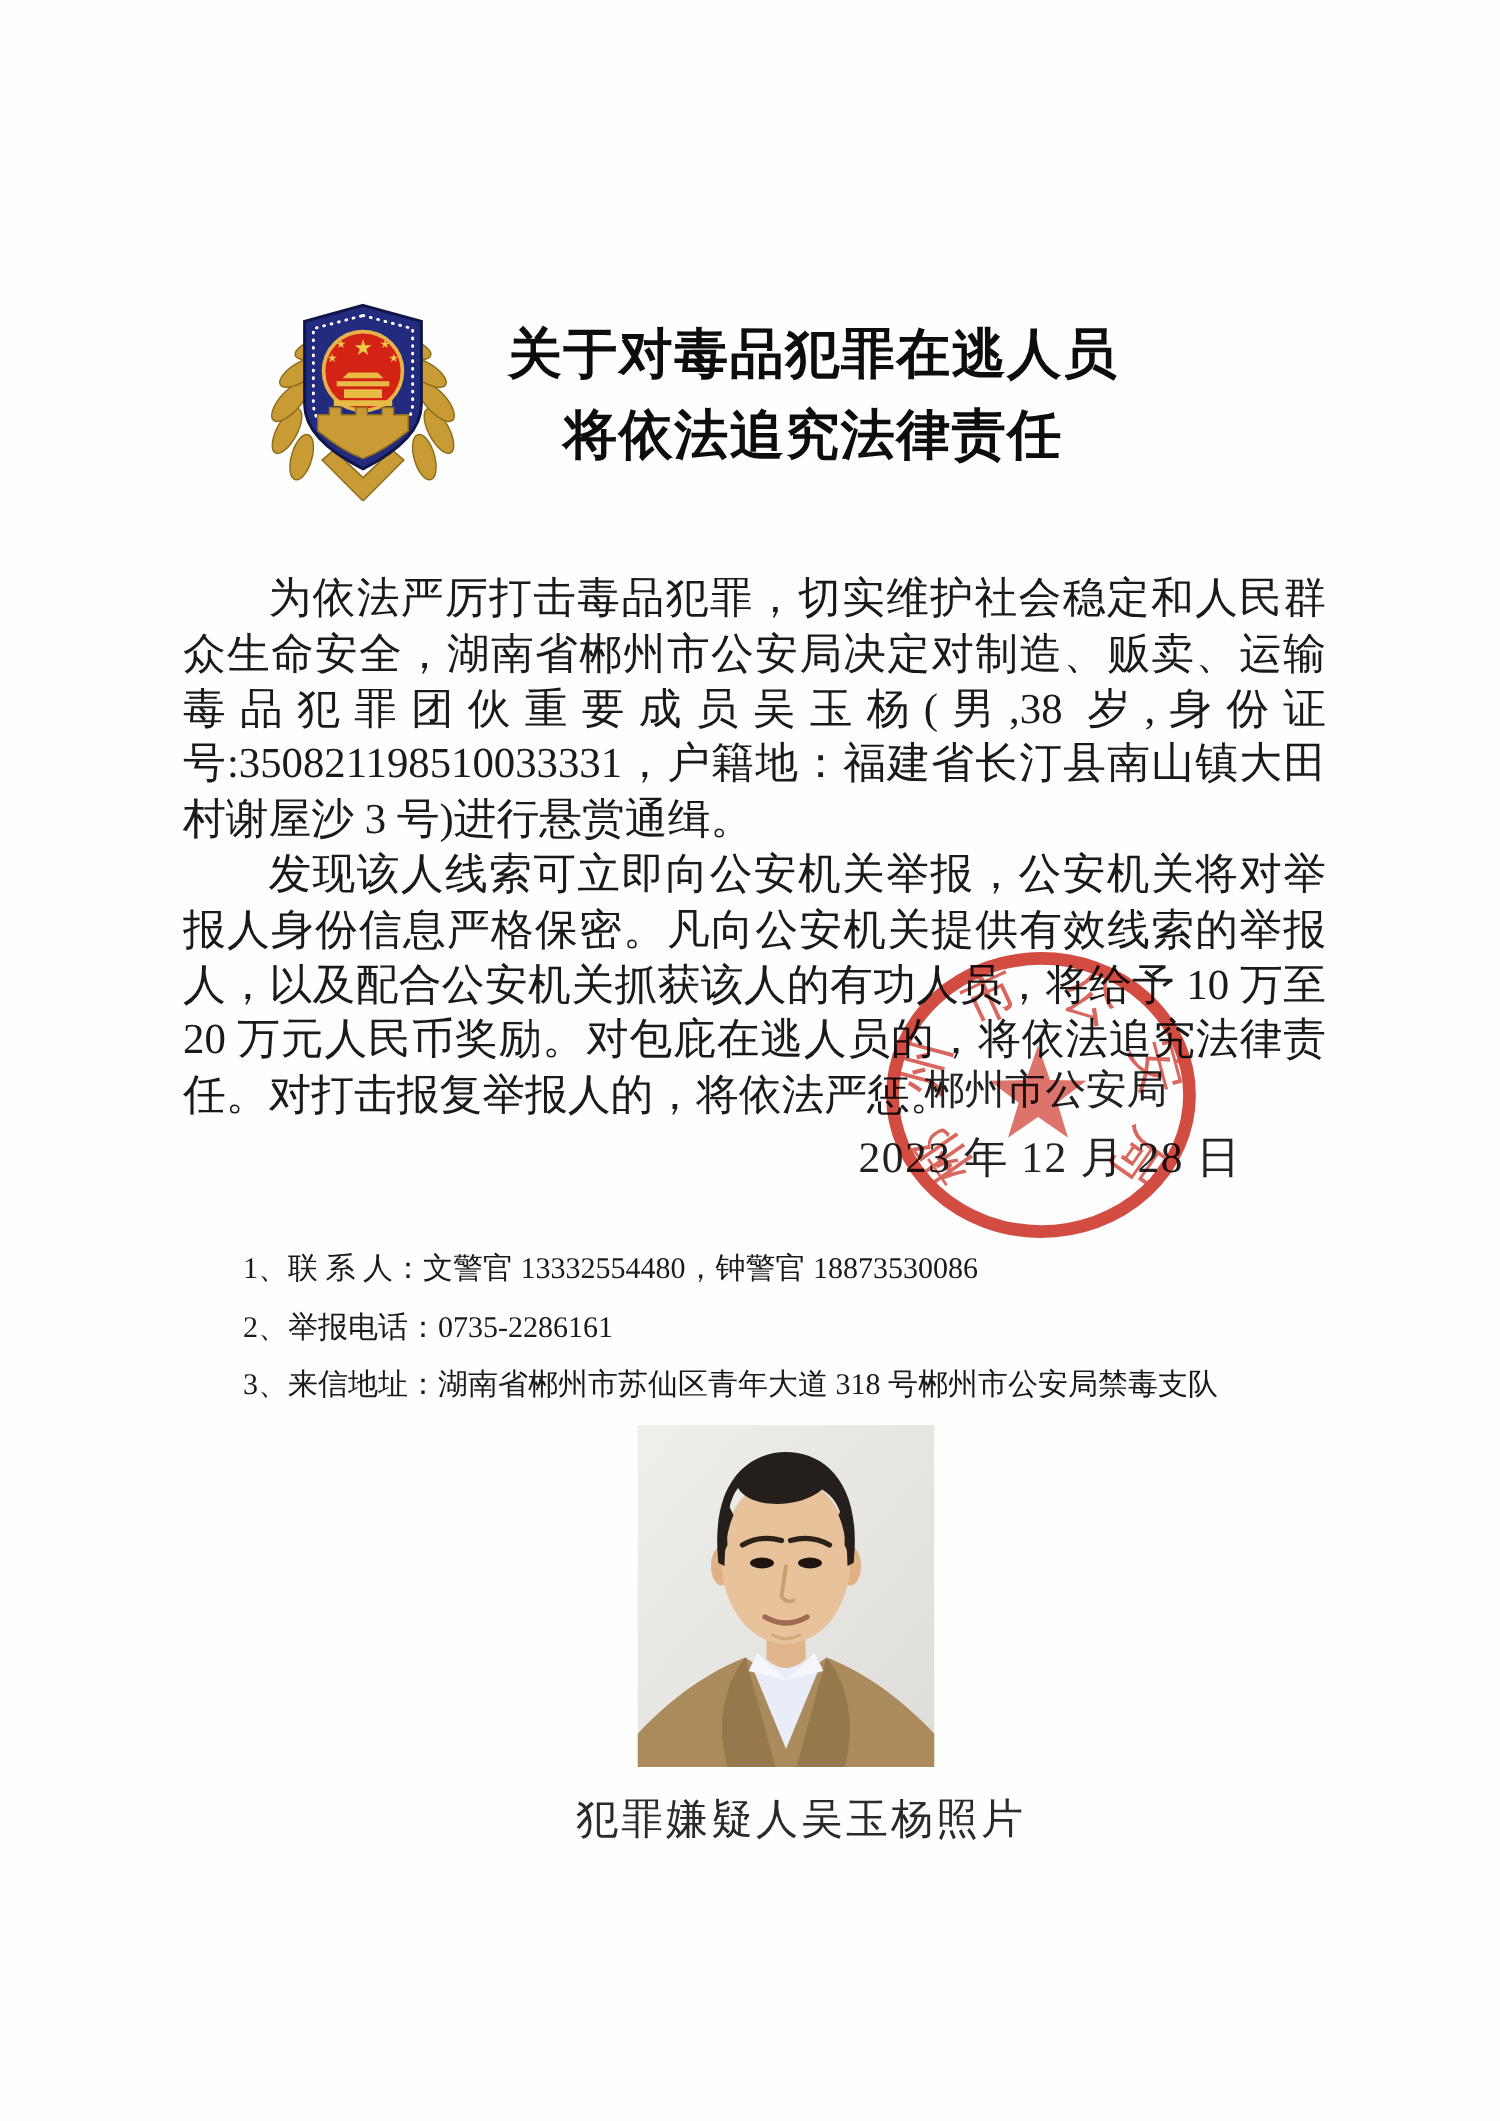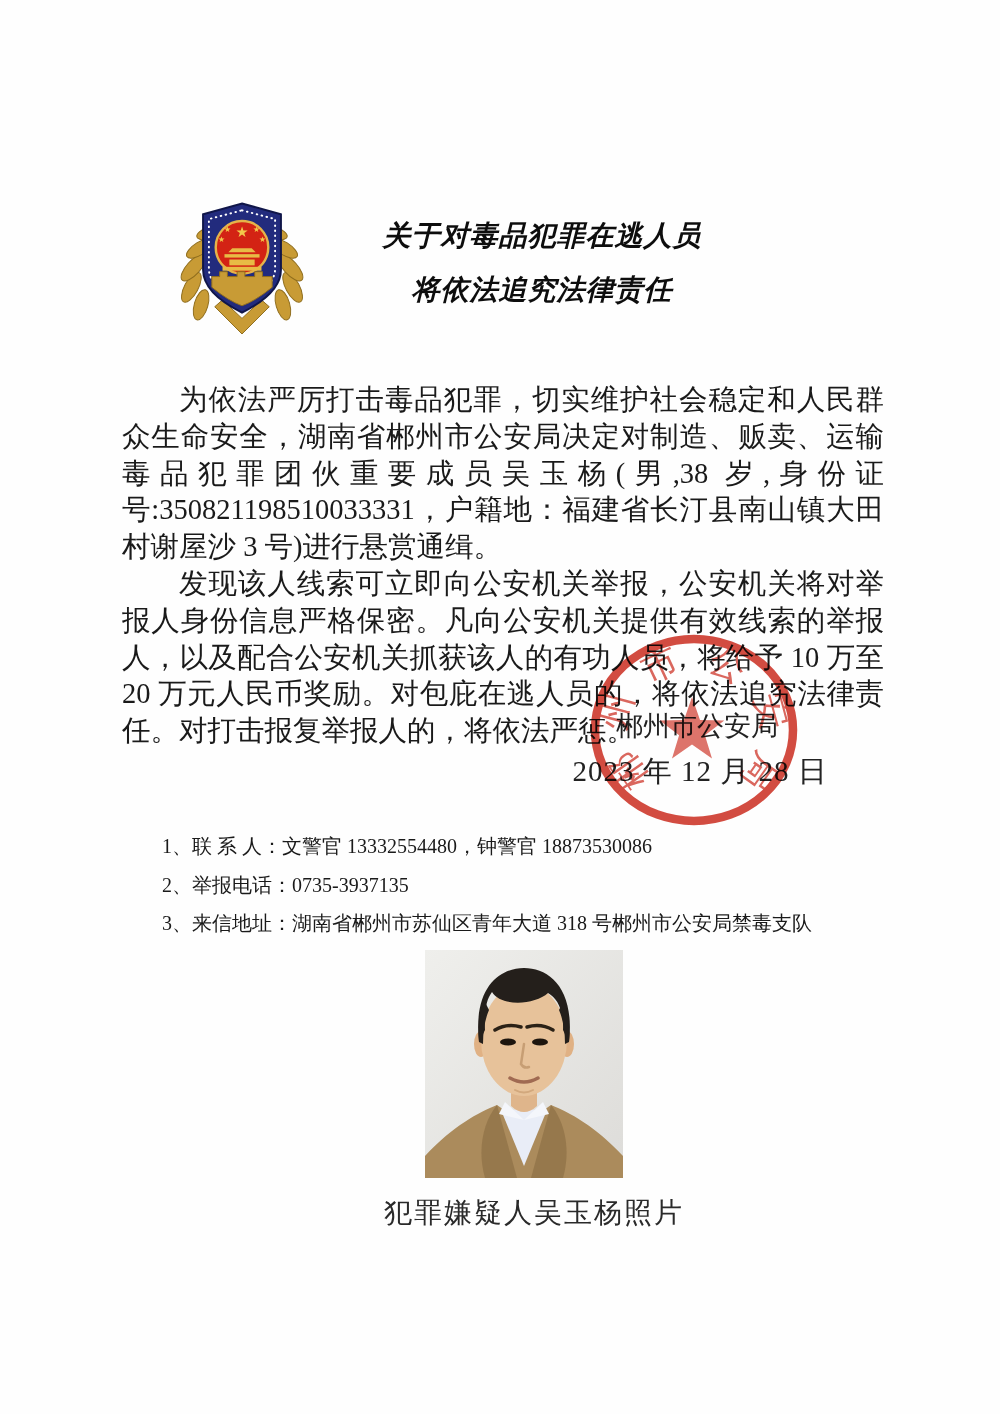--- a/index.html
+++ b/index.html
@@ -5,22 +5,22 @@
   html,body { margin:0; padding:0; background:#888; }
   .page {
     position:relative; width:1000px; height:1414px; margin:0 auto;
     background:#fefefe; overflow:hidden;
     font-family:"Liberation Serif","DejaVu Serif",serif; color:#1a1a1a;
   }
   
   .badge { position:absolute; left:168px; top:186px; width:148px; height:148px; }
   .title-block {
     position:absolute; left:292px; top:209px; width:500px;
-    text-align:center; font-weight:bold; font-size:28px; line-height:54px;
-    color:#0d0d0d; letter-spacing:1px;font-style:italic;
+    text-align:center; font-weight:bold; font-size:36px; line-height:54px;
+    color:#0d0d0d; letter-spacing:1px;
   }
   
   .body-text {
     position:absolute; left:122px; top:345px; width:762px;
     font-size:28.5px; line-height:36.8px; text-align:justify;margin-top:37px;
   }
   .body-text p { margin:0; text-indent:2em; }
   
   .sig-issuer {
     position:absolute; left:547px; top:708px; width:300px;
@@ -117,21 +117,21 @@
         <text x="28.725933896874537" y="79.36502875261851" transform="rotate(-75 28.725933896874537 79.36502875261851)" class="seal-char">州</text>
         <text x="72.19053906074404" y="32.745839333361204" transform="rotate(-25 72.19053906074404 32.745839333361204)" class="seal-char">市</text>
         <text x="139.80946093925596" y="32.745839333361204" transform="rotate(25 139.80946093925596 32.745839333361204)" class="seal-char">公</text>
         <text x="183.27406610312545" y="79.36502875261851" transform="rotate(75 183.27406610312545 79.36502875261851)" class="seal-char">安</text>
         <text x="171.53216354311937" y="139.2975034172753" transform="rotate(125 171.53216354311937 139.2975034172753)" class="seal-char">局</text>
       </g>
   </svg>
 
   <div class="contacts">
     <p>1、联 系 人：文警官 13332554480，钟警官 18873530086</p>
-    <p>2、举报电话：0735-3937135</p>
+    <p>2、举报电话：0735-2286161</p>
     <p>3、来信地址：湖南省郴州市苏仙区青年大道 318 号郴州市公安局禁毒支队</p>
   </div>
 
   <svg class="photo" viewBox="0 0 198 228" aria-hidden="true">
     <defs>
       <linearGradient id="pbg" x1="0" y1="0" x2="1" y2="1">
         <stop offset="0" stop-color="#efefec"></stop>
         <stop offset="1" stop-color="#dddcd9"></stop>
       </linearGradient>
     </defs>

